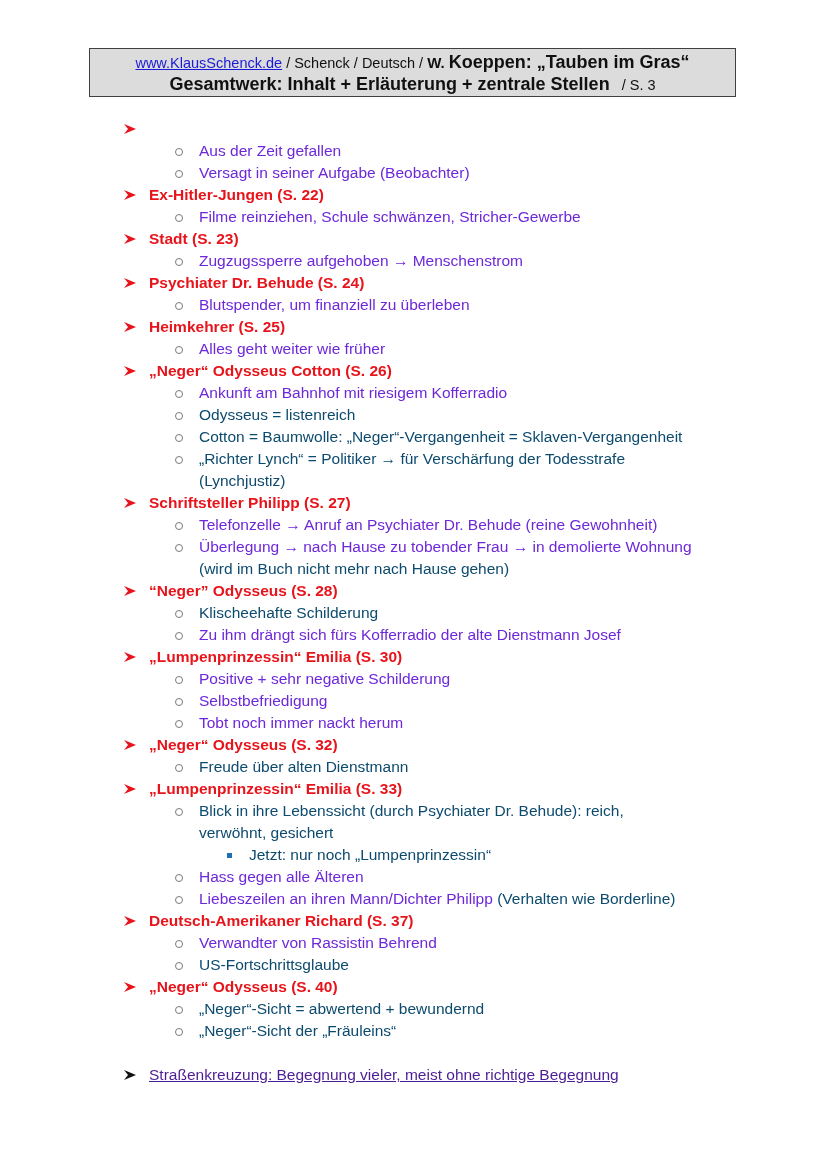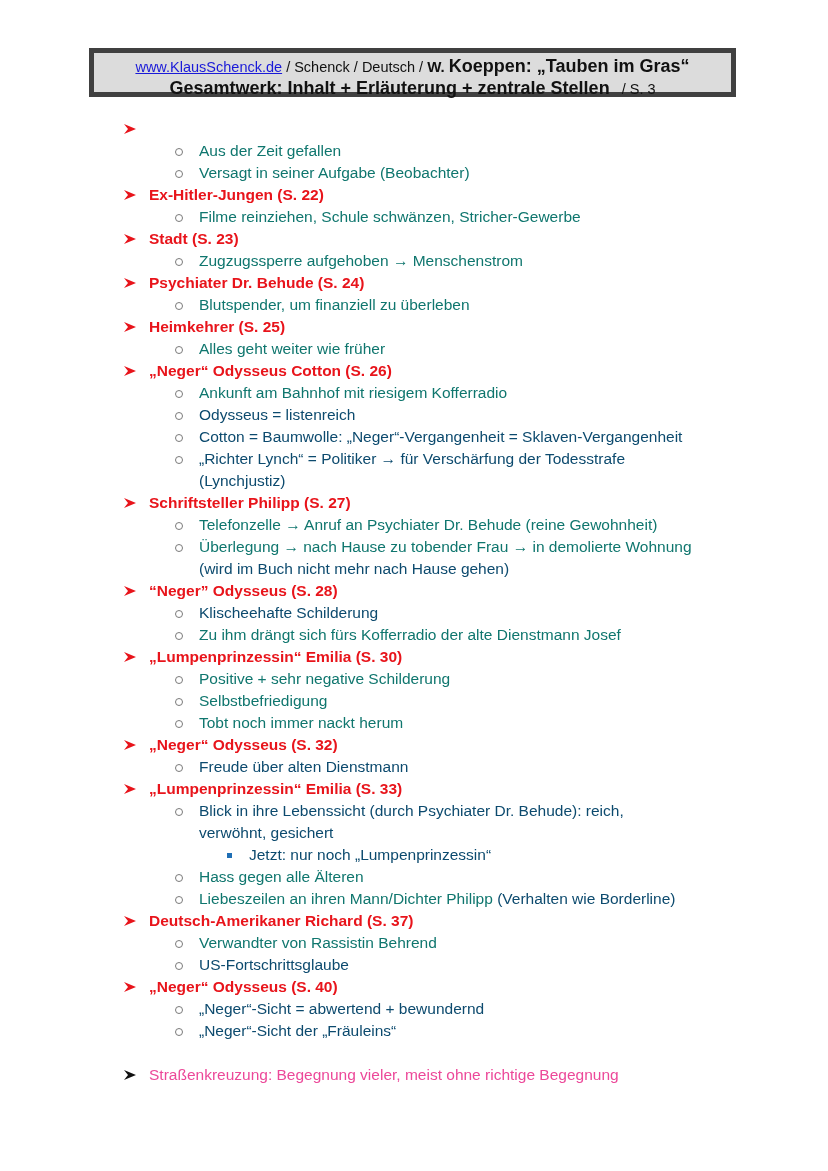--- a/index.html
+++ b/index.html
@@ -14,21 +14,21 @@
       overflow: hidden;
       font-family: "Liberation Sans", sans-serif;
     }
     .header-box {
       position: absolute;
       left: 89px;
       top: 48px;
       width: 647px;
       height: 49px;
       background: #dcdcdc;
-      border: 5px solid #404040;
+      border: 1px solid #404040;
       box-sizing: border-box;
       text-align: center;
       color: #111;
       padding-top: 3px;
     }
     .header-line1 {
       font-size: 14.5px;
       line-height: 21px;
       white-space: nowrap;
     }
@@ -105,34 +105,35 @@
       left: 227px;
       top: 9px;
       width: 5px;
       height: 5px;
       background: #1f6fb5;
     }
     .text-l3 {
       position: absolute;
       left: 249px;
     }
-    .green { color: #0f766e; }
+    .green { color: #6d28d9; }
     .blue { color: #0c4a6e; }
     .footer-row {
       position: relative;
       height: 22px;
       line-height: 22px;
       font-size: 15.5px;
       margin-top: 22px;
       white-space: nowrap;
     }
     .footer-text {
       position: absolute;
       left: 149px;
-      color: #ec4899;
+      color: #4c1d95;
+      text-decoration: underline;
     }
   </style>
 </head>
 <body>
 
 <div class="header-box">
   <div class="header-line1">
     <a>www.KlausSchenck.de</a><span> / Schenck / Deutsch / </span><span class="wbold">W. </span><span class="big">Koeppen: „Tauben im Gras“</span>
   </div>
   <div class="header-line2">

